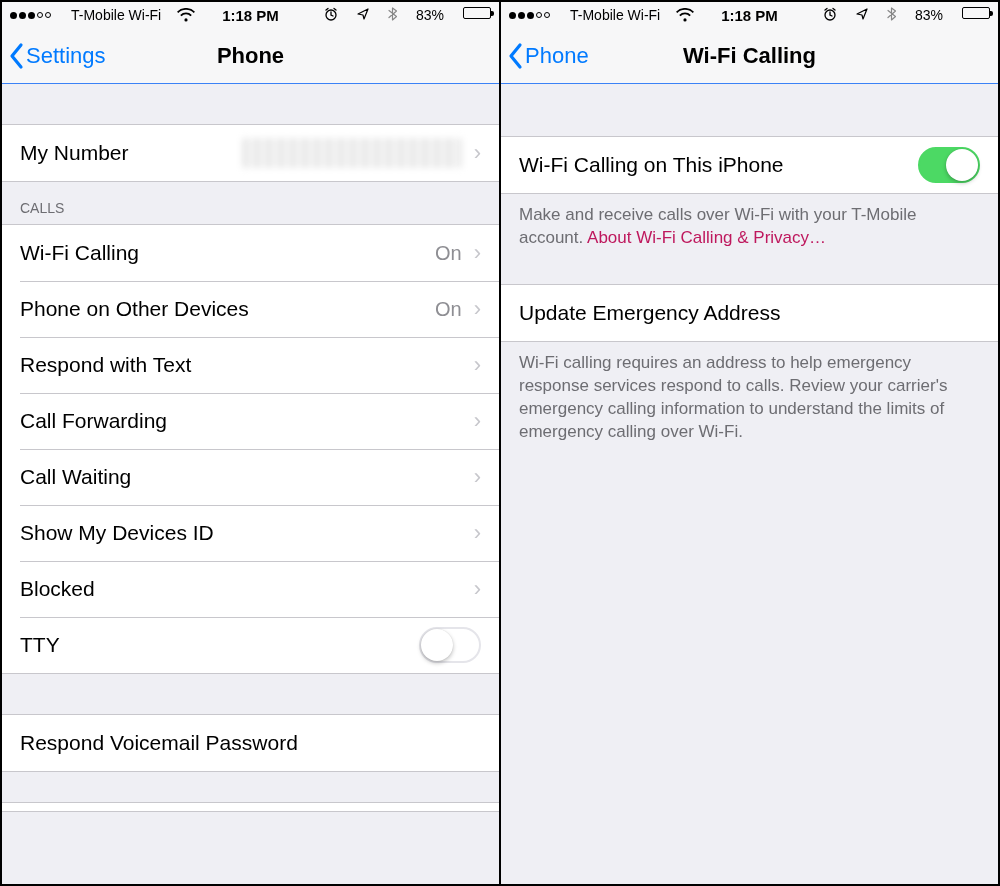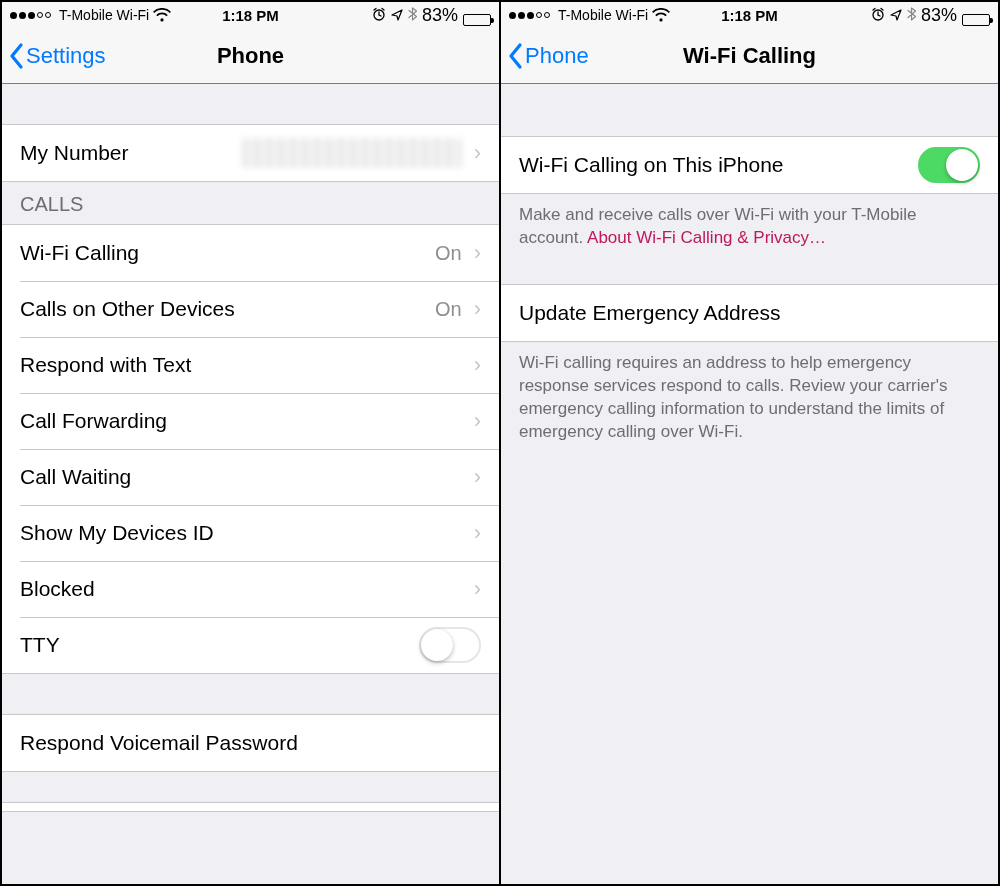--- a/index.html
+++ b/index.html
@@ -32,30 +32,30 @@
     height: 26px;
     display: flex;
     align-items: center;
     padding: 0 8px;
     font-size: 15px;
     font-weight: 600;
     color: #000;
     background: #f7f7f8;
     position: relative;
   }
-  .status-left { display: flex; align-items: center; gap: 4px; }
+  .status-left { display: flex; align-items: center; gap: 16px; }
   .dots { display: flex; gap: 2px; }
   .dot { width: 7px; height: 7px; border-radius: 50%; background: #000; }
   .dot.hollow { background: transparent; border: 1px solid #000; width:6px; height:6px;}
   .carrier { font-size: 14px; font-weight: 500; margin-left: 4px;}
   .wifi-icon svg { display:block; }
   .status-center {
     position: absolute; left:0; right:0; text-align:center; font-size:15px; font-weight:600;
   }
-  .status-right { margin-left:auto; display:flex; align-items:flex-end; gap:5px; font-size:18px; font-weight:500; }
+  .status-right { margin-left:auto; display:flex; align-items:flex-start; gap:19px; font-size:14px; font-weight:500; }
   .batt {
     width: 28px; height: 12px; border:1px solid #000; border-radius:2px; position:relative; padding:1px;
   }
   .batt::after { content:""; position:absolute; right:-4px; top:3px; width:3px; height:5px; background:#000; border-radius:0 2px 2px 0;}
   .batt-fill { height:100%; width:83%; background:#000;}
   
   .navbar {
     height: 56px;
     background: #f7f7f8;
     border-bottom: 1px solid #3b82f6;
@@ -85,21 +85,21 @@
   }
   .cell + .cell::before {
     content:""; position:absolute; left:18px; right:0; top:0; height:1px; background:#c8c7cc;
   }
   .cell-label { flex: 0 0 auto; }
   .cell-value { margin-left:auto; color:#8e8e93; font-size:20px; padding-right:6px;text-align:right;}
   .chev {
     color:#c7c7cc; font-size:22px; margin-left:6px;
   }
   .header {
-    color:#6d6d72; font-size:20px; padding: 0 18px 8px 18px; text-transform: uppercase;
+    color:#6d6d72; font-size:14px; padding: 0 18px 8px 18px; text-transform: uppercase;
   }
   .spacer-header { height: 42px; display:flex; align-items:flex-end;}
   .footer {
     color:#6d6d72; font-size:17px; padding: 10px 18px 0 18px; line-height:1.35;
   }
   .footer .link { color:#be185d; }
   .link-cell { color:#000000;align-items:center; }
   
   .blur {
     margin-left:auto;
@@ -194,21 +194,21 @@
         <div class="header">CALLS</div>
       </div>
 
     <div class="group">
       <div class="cell">
         <span class="cell-label">Wi-Fi Calling</span>
         <span class="cell-value">On</span>
         <span class="chev">›</span>
       </div>
       <div class="cell">
-        <span class="cell-label">Calls on Other Devices</span>
+        <span class="cell-label">Phone on Other Devices</span>
         <span class="cell-value">On</span>
         <span class="chev">›</span>
       </div>
       <div class="cell">
         <span class="cell-label">Respond with Text</span>
         <span class="cell-value"></span>
         <span class="chev">›</span>
       </div>
       <div class="cell">
         <span class="cell-label">Call Forwarding</span>

